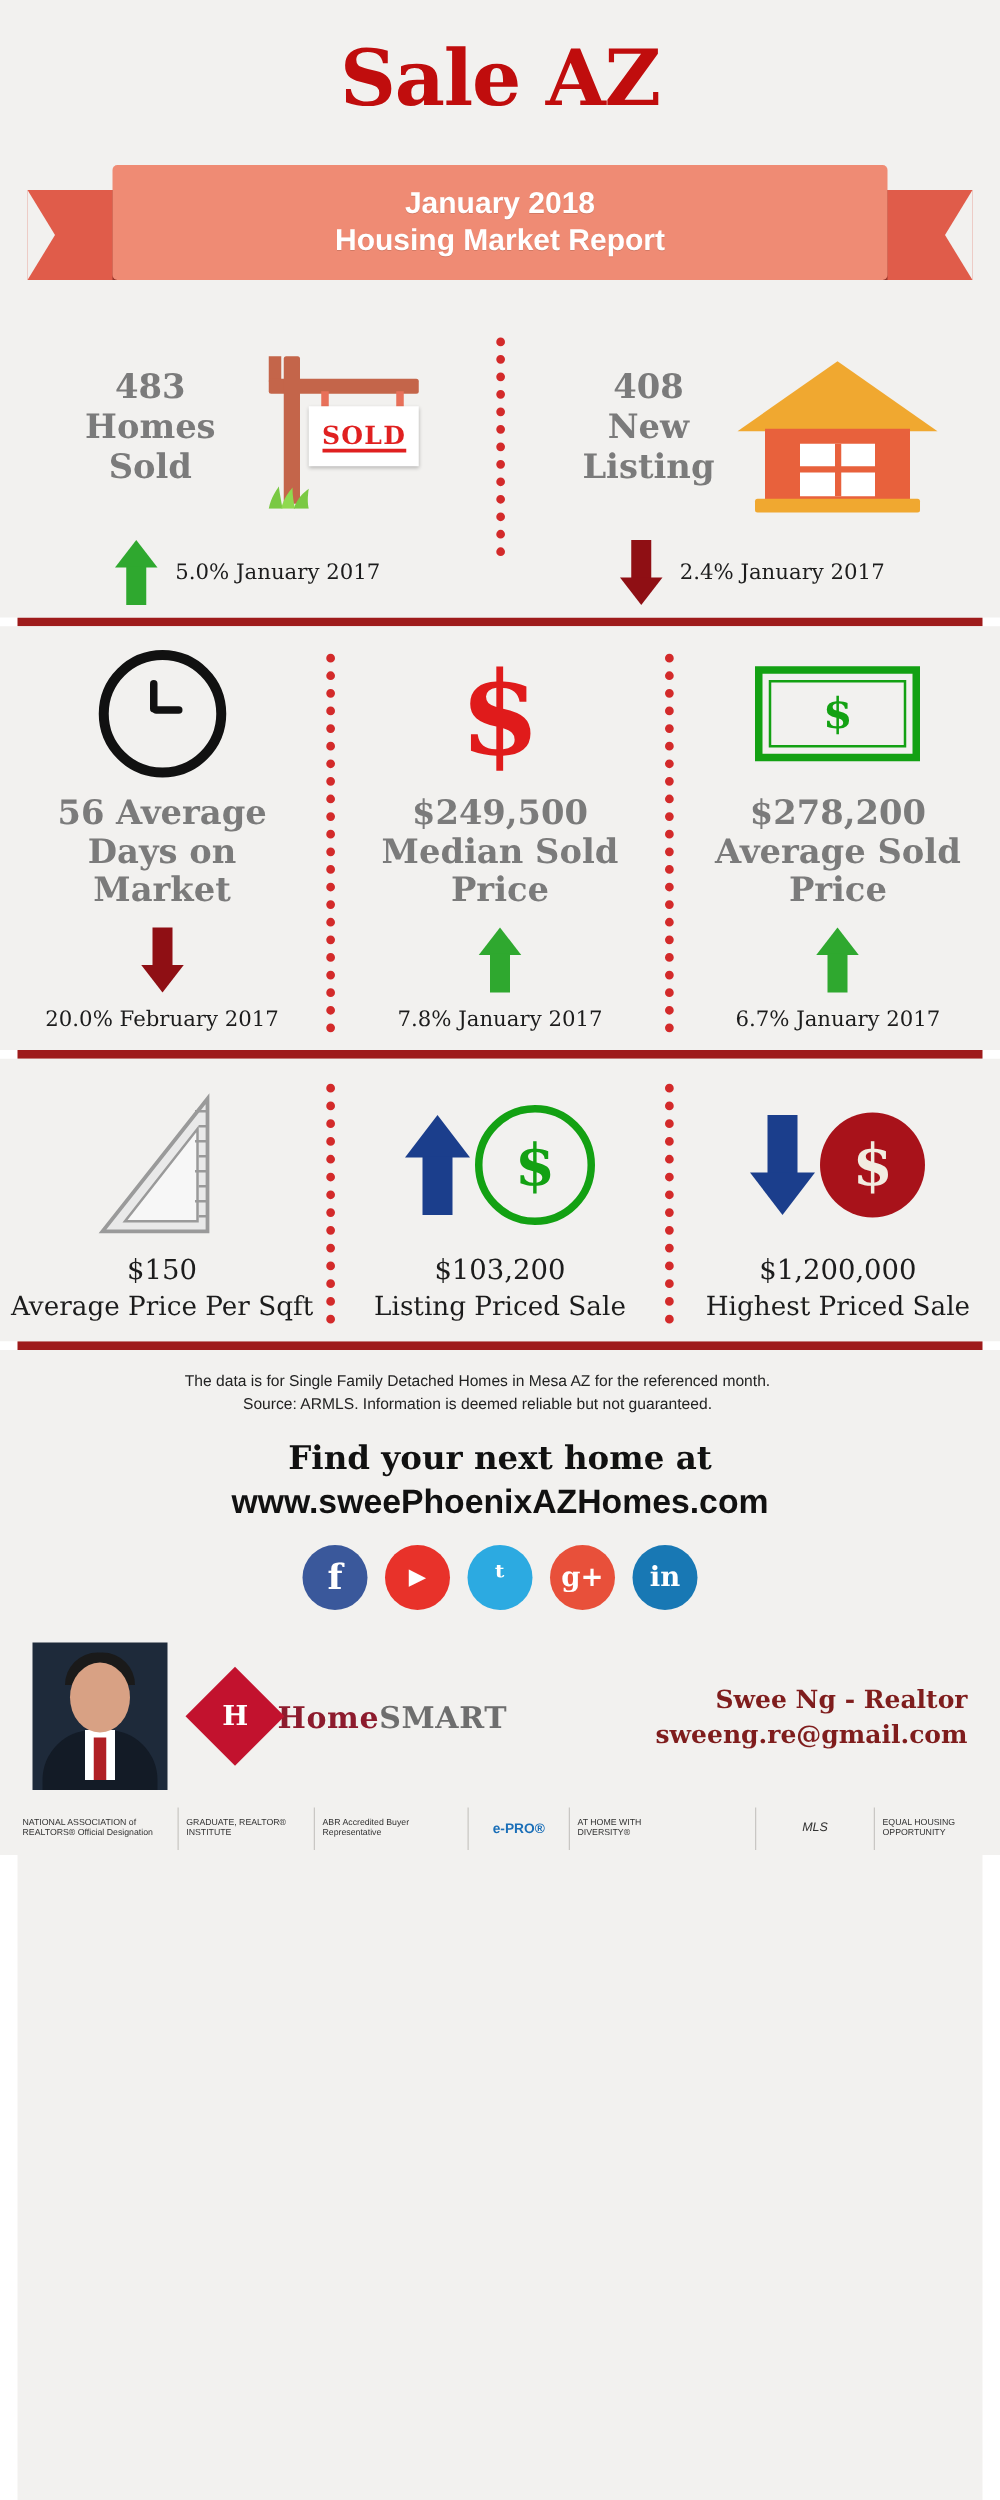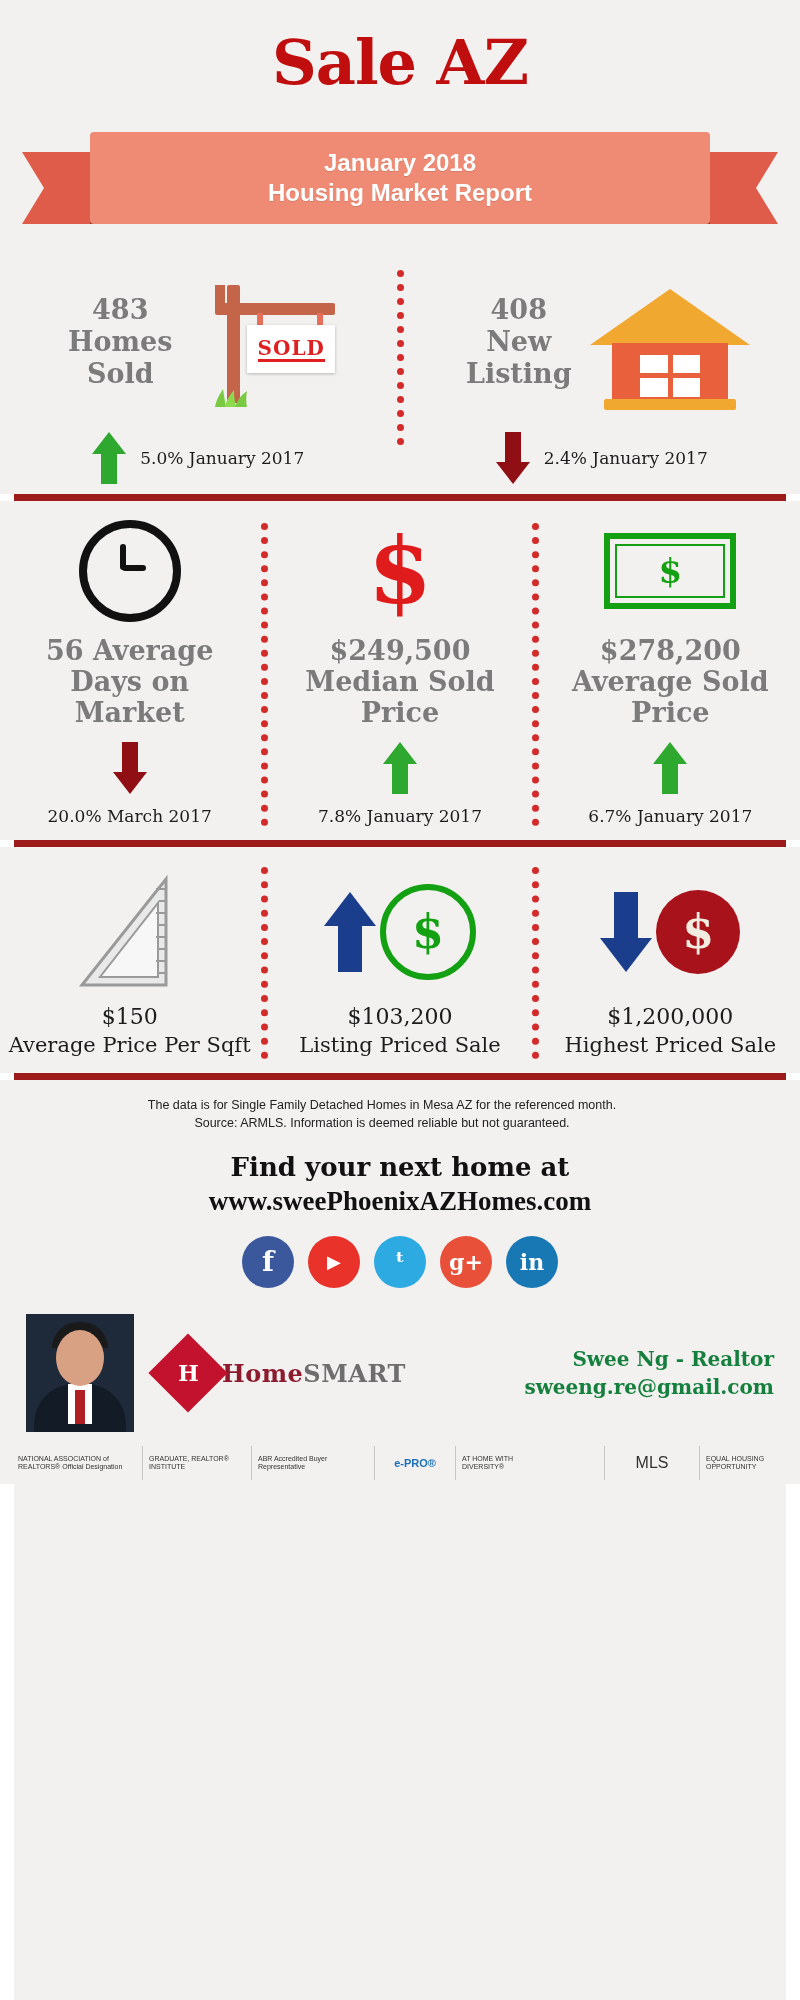--- a/index.html
+++ b/index.html
@@ -168,21 +168,21 @@
   
   .disclaimer{
     text-align:center;font-size:12.5px;color:#222;line-height:18px;padding:16px 96px 0 60px;
     font-family:"Liberation Sans", sans-serif;
   }
   .findline{
     text-align:center;font-family:"DejaVu Serif", serif;font-weight:bold;font-size:26px;
     color:#111;margin-top:18px;line-height:34px;
   }
   .site{
-    text-align:center;font-family:Liberation Serif, serif;font-weight:bold;font-size:27px;color:#111;
+    text-align:center;font-family:Liberation Sans, sans-serif;font-weight:bold;font-size:27px;color:#111;
     line-height:34px;
   }
   .social{display:flex;justify-content:center;gap:14px;margin-top:18px;}
   .sc{width:52px;height:52px;border-radius:50%;display:flex;align-items:center;justify-content:center;color:#fff;}
   .sc.fb{background:#3a589b;}
   .sc.yt{background:#e8322a;}
   .sc.tw{background:#2caae1;}
   .sc.gp{background:#e8503a;}
   .sc.li{background:#1878b4;}
   .sc .glyph{font-family:"DejaVu Serif", serif;font-weight:bold;font-size:28px;line-height:28px;}
@@ -196,21 +196,21 @@
   .photo .suit{position:absolute;left:8px;top:70px;width:92px;height:52px;background:#131b26;border-radius:40px 40px 0 0;}
   .photo .shirt{position:absolute;left:42px;top:70px;width:24px;height:40px;background:#ffffff;}
   .photo .tie{position:absolute;left:49px;top:76px;width:10px;height:34px;background:#b01f24;}
   .hslogo{display:flex;align-items:center;gap:6px;flex:0 0 auto;margin-left:18px;}
   .hsdia{width:56px;height:56px;background:#c2122e;transform:rotate(45deg);display:flex;align-items:center;justify-content:center;}
   .hsdia span{transform:rotate(-45deg);color:#fff;font-family:"DejaVu Serif", serif;font-weight:bold;font-size:22px;}
   .hstext{font-family:"DejaVu Serif", serif;font-size:24px;color:#8d1b2d;font-weight:bold;letter-spacing:.5px;}
   .hstext .smart{color:#6e6e6e;}
   .agent{margin-left:auto;text-align:right;}
   .agent div{
-    font-family:"DejaVu Serif", serif;font-weight:bold;font-size:20px;color:#15803d;line-height:28px;
+    font-family:"DejaVu Serif", serif;font-weight:bold;font-size:20px;color:#7f1d1d;line-height:28px;
   }
 
   .badges{display:flex;align-items:center;gap:6px;padding:10px 18px 0 18px;}
   .badge{
     height:42px;display:flex;align-items:center;justify-content:center;
     font-size:7px;color:#333;text-align:left;line-height:8px;
     font-family:"Liberation Sans", sans-serif;
   }
   .bsep{width:1px;height:34px;background:#c9c7c4;}
 </style>
@@ -316,21 +316,21 @@
           <span>56 Average</span><br>
           <span>Days on</span><br>
           <span>Market</span>
         </div>
         <div style="margin-top:14px;">
           <div class="ar down darkred">
             <div class="shaft"></div>
               <div class="head"></div>
           </div>
         </div>
-        <div class="pct-text" style="margin-top:12px;">20.0% March 2017</div>
+        <div class="pct-text" style="margin-top:12px;">20.0% February 2017</div>
       </div>
 
       <div class="dotdiv"></div>
 
       <div class="cell">
         <div style="height:96px;display:flex;align-items:center;">
           <div class="dollar-red">$</div>
         </div>
         <div class="stat-num" style="margin-top:16px;">
           <span>$249,500</span><br>
@@ -490,18 +490,18 @@
       <div class="badge" style="width:118px;">NATIONAL ASSOCIATION of REALTORS®   Official Designation</div>
       <div class="bsep"></div>
       <div class="badge" style="width:96px;">GRADUATE, REALTOR® INSTITUTE</div>
       <div class="bsep"></div>
       <div class="badge" style="width:110px;">ABR  Accredited Buyer Representative</div>
       <div class="bsep"></div>
       <div class="badge" style="width:68px;font-size:11px;color:#1b6fb8;font-weight:bold;">e-PRO®</div>
       <div class="bsep"></div>
       <div class="badge" style="width:84px;">AT HOME WITH DIVERSITY®</div>
       <div class="bsep" style="margin-left:auto;"></div>
-      <div class="badge" style="width:82px;font-size:16px;">MLS</div>
+      <div class="badge" style="width:82px;font-size:10px;font-style:italic;">MLS</div>
       <div class="bsep"></div>
       <div class="badge" style="width:76px;">EQUAL HOUSING OPPORTUNITY</div>
     </div>
   </div>
 </div>
 
 </body></html>

